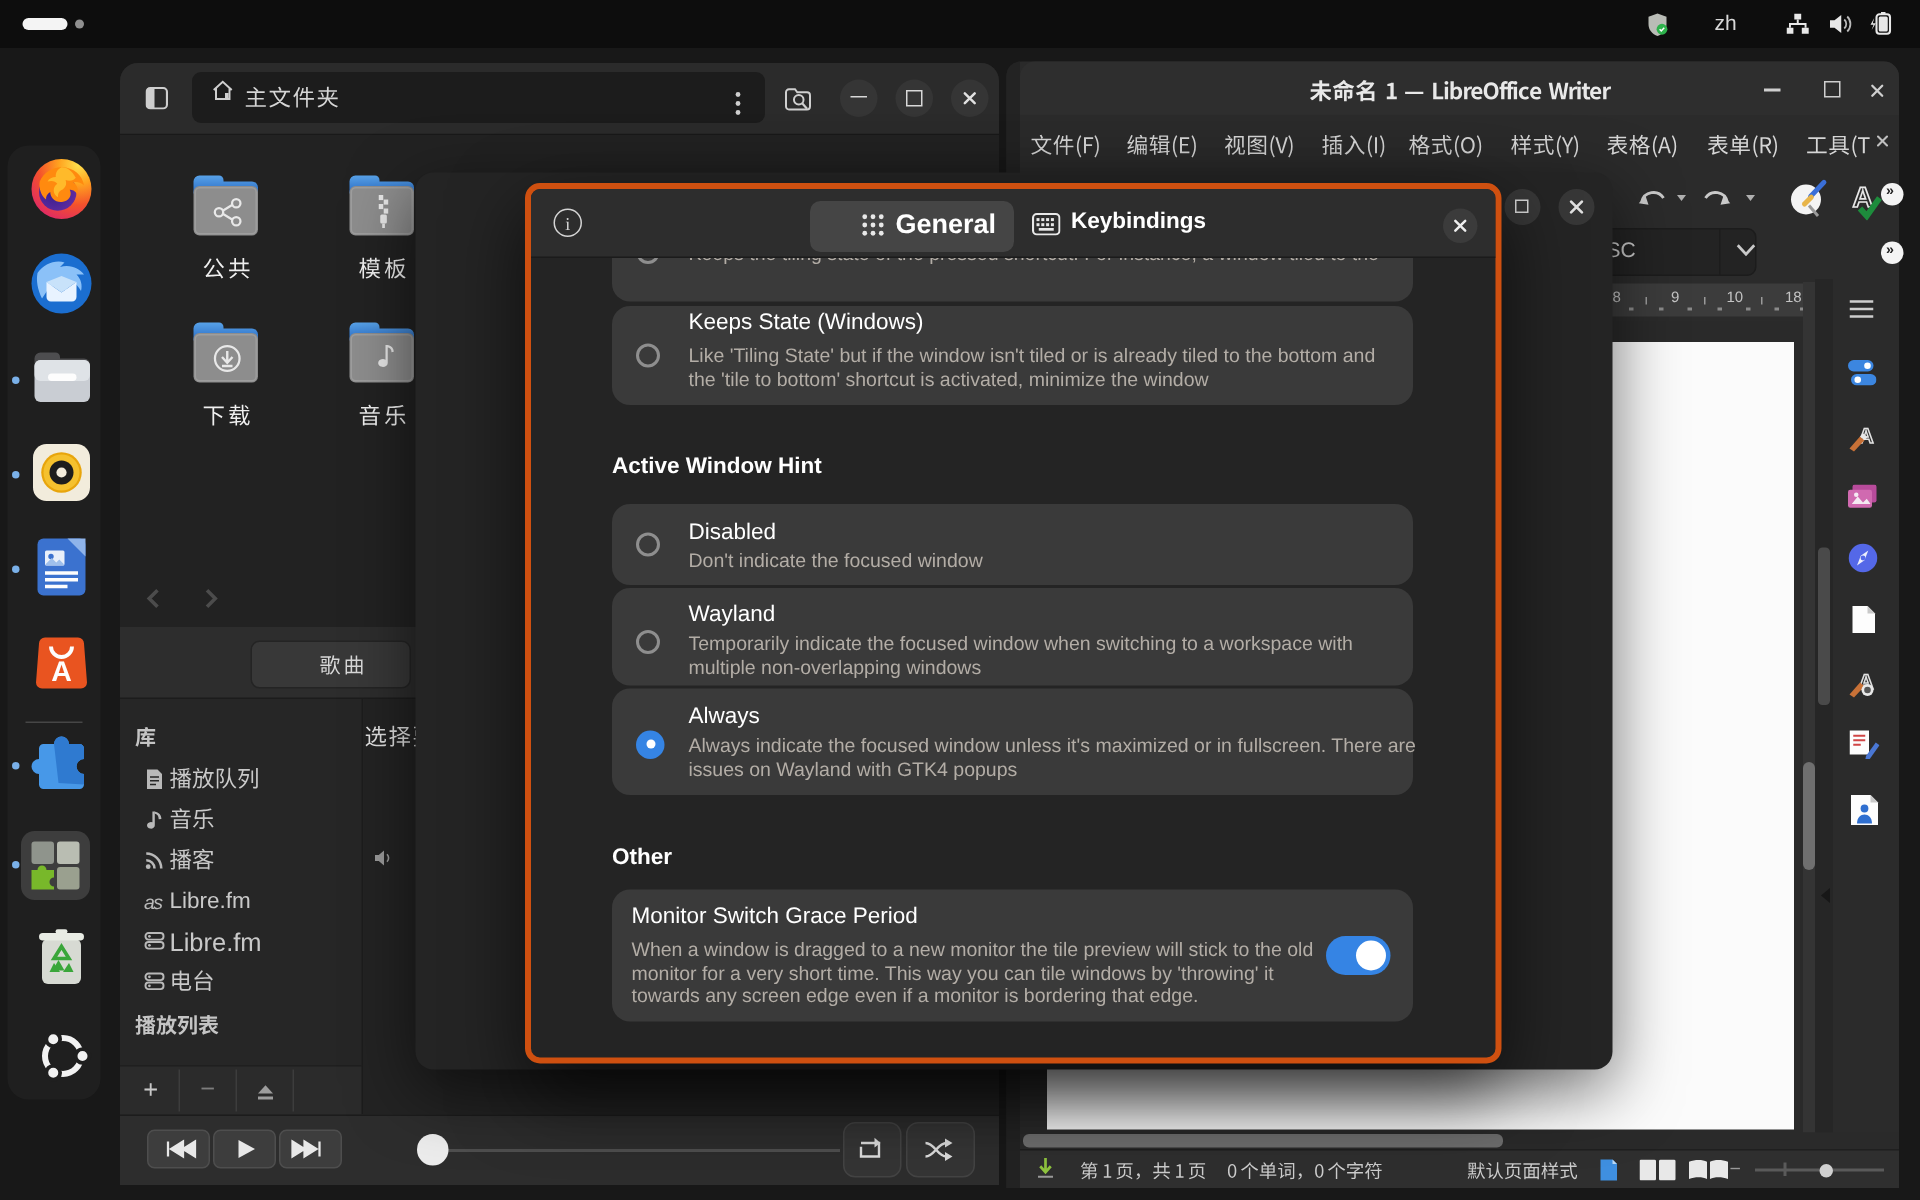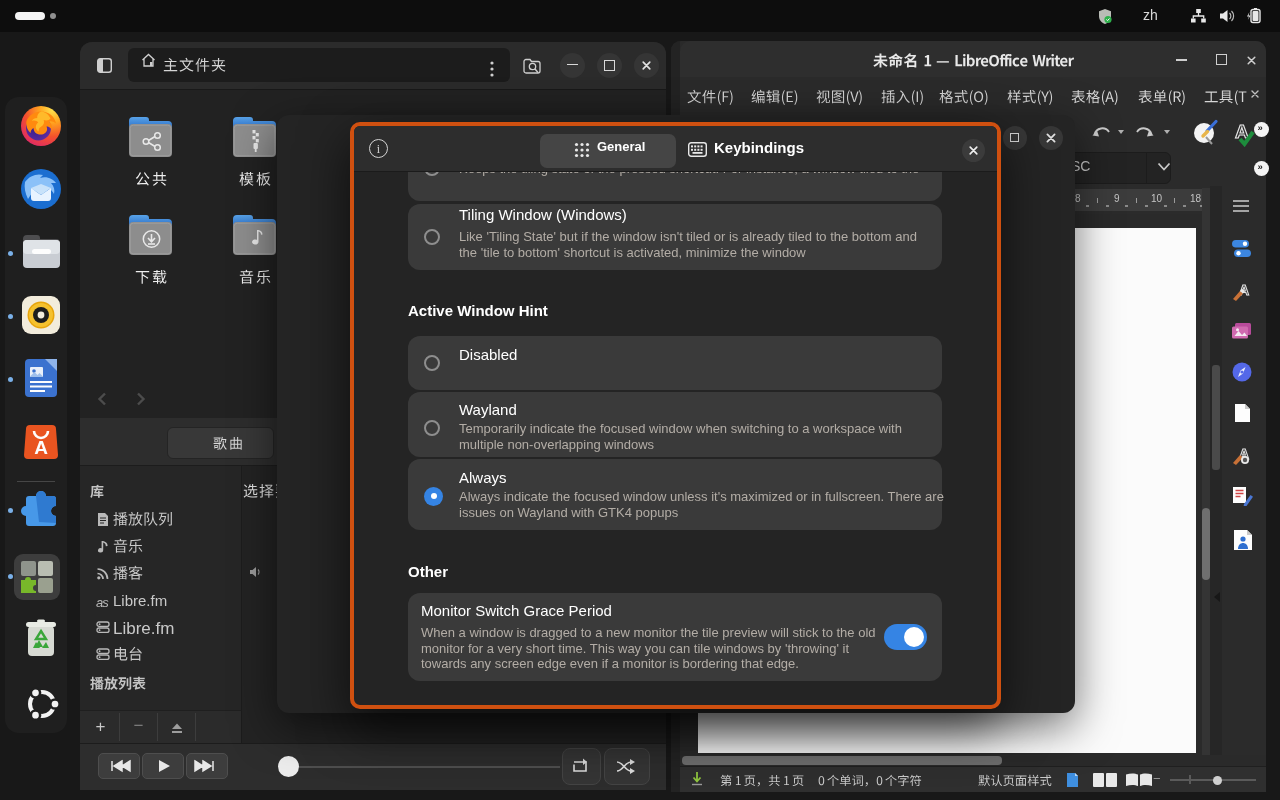--- a/index.html
+++ b/index.html
@@ -758,21 +758,21 @@
             <circle cx="13.5" cy="2.5" r="1.6"></circle>
             <circle cx="2.5" cy="8" r="1.6"></circle>
             <circle cx="8" cy="8" r="1.6"></circle>
             <circle cx="13.5" cy="8" r="1.6"></circle>
             <circle cx="2.5" cy="13.5" r="1.6"></circle>
             <circle cx="8" cy="13.5" r="1.6"></circle>
             <circle cx="13.5" cy="13.5" r="1.6"></circle>
           </g>
         </svg>
       </div>
-  <div class="abs" style="left:243px;top:13px;font-size:13px;font-weight:bold;color:#ffffff">General</div>
+  <div class="abs" style="left:243px;top:13px;font-size:18px;font-weight:bold;color:#ffffff">General</div>
   <div class="abs" style="left:334px;top:16px">
         <svg width="19" height="15" viewBox="0 0 19 15">
           <rect x="0.7" y="0.7" width="17.6" height="13.6" rx="2.5" fill="none" stroke="#e8e8e8" stroke-width="1.4"></rect>
           <g fill="#e8e8e8">
             <rect x="3" y="3.4" width="2" height="2"></rect>
             <rect x="6.2" y="3.4" width="2" height="2"></rect>
             <rect x="9.4" y="3.4" width="2" height="2"></rect>
             <rect x="12.6" y="3.4" width="2" height="2"></rect>
             <rect x="3" y="6.8" width="2" height="2"></rect>
             <rect x="6.2" y="6.8" width="2" height="2"></rect>
@@ -791,28 +791,29 @@
       </div>
  </div>
  <div id="rows" class="abs" style="left:0;top:46px;right:0;bottom:0">
 
   <div class="abs" style="left:54px;top:-40px;width:534px;height:69px;background:#3a3a3a;border-radius:12px"></div>
   <div class="abs" style="left:70px;top:-12px;width:16px;height:16px;border-radius:10px;border:2px solid #8e8e8e"></div>
   <div class="abs" style="left:105px;top:-11px;font-size:13px;color:#b3ada6">Keeps the tiling state of the pressed shortcut. For instance, a window tiled to the</div>
 
   <div class="abs" style="left:54px;top:32px;width:534px;height:66px;background:#3a3a3a;border-radius:12px"></div>
   <div class="abs" style="left:70px;top:56.5px;width:16px;height:16px;border-radius:10px;border:2px solid #8e8e8e"></div>
-  <div class="abs" style="left:105px;top:34px;font-size:15px;color:#ffffff">Tiling Window (Windows)</div>
+  <div class="abs" style="left:105px;top:34px;font-size:15px;color:#ffffff">Keeps State (Windows)</div>
   <div class="abs" style="left:105px;top:57px;width:450px;font-size:13px;line-height:15.5px;color:#b3ada6">Like 'Tiling State' but if the window isn't tiled or is already tiled to the bottom and<br>the 'tile to bottom' shortcut is activated, minimize the window</div>
 
   <div class="abs" style="left:54px;top:130px;font-size:15px;font-weight:bold;color:#ffffff">Active Window Hint</div>
 
   <div class="abs" style="left:54px;top:164px;width:534px;height:54px;background:#3a3a3a;border-radius:12px"></div>
   <div class="abs" style="left:70px;top:182.5px;width:16px;height:16px;border-radius:10px;border:2px solid #8e8e8e"></div>
   <div class="abs" style="left:105px;top:174px;font-size:15px;color:#ffffff">Disabled</div>
+  <div class="abs" style="left:105px;top:194px;width:450px;font-size:13px;line-height:15.5px;color:#b3ada6">Don't indicate the focused window</div>
 
   <div class="abs" style="left:54px;top:220px;width:534px;height:65px;background:#3a3a3a;border-radius:12px"></div>
   <div class="abs" style="left:70px;top:247.5px;width:16px;height:16px;border-radius:10px;border:2px solid #8e8e8e"></div>
   <div class="abs" style="left:105px;top:229px;font-size:15px;color:#ffffff">Wayland</div>
   <div class="abs" style="left:105px;top:249px;width:440px;font-size:13px;line-height:15.5px;color:#b3ada6">Temporarily indicate the focused window when switching to a workspace with<br>multiple non-overlapping windows</div>
 
   <div class="abs" style="left:54px;top:287px;width:534px;height:71px;background:#3a3a3a;border-radius:12px"></div>
   <div class="abs" style="left:70px;top:314.5px;width:19px;height:19px;border-radius:10px;background:#3584e4"></div>
   <div class="abs" style="left:76.5px;top:321px;width:6px;height:6px;border-radius:3px;background:#ffffff"></div>
   <div class="abs" style="left:105px;top:297px;font-size:15px;color:#ffffff">Always</div>

